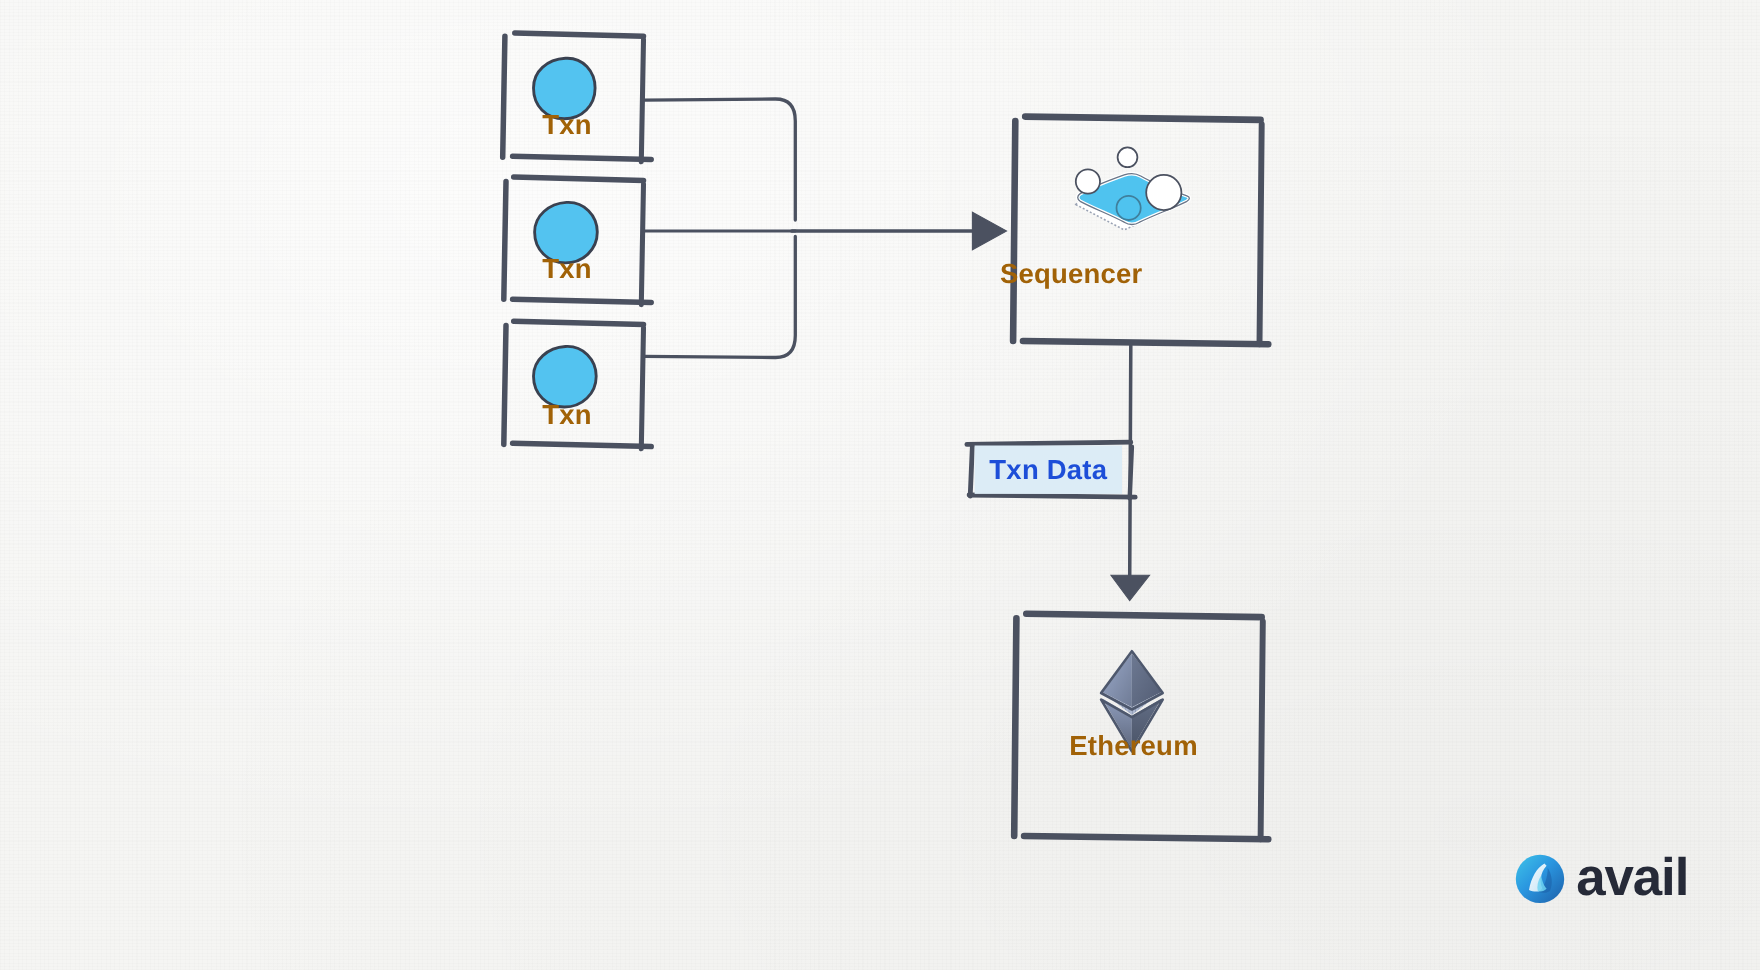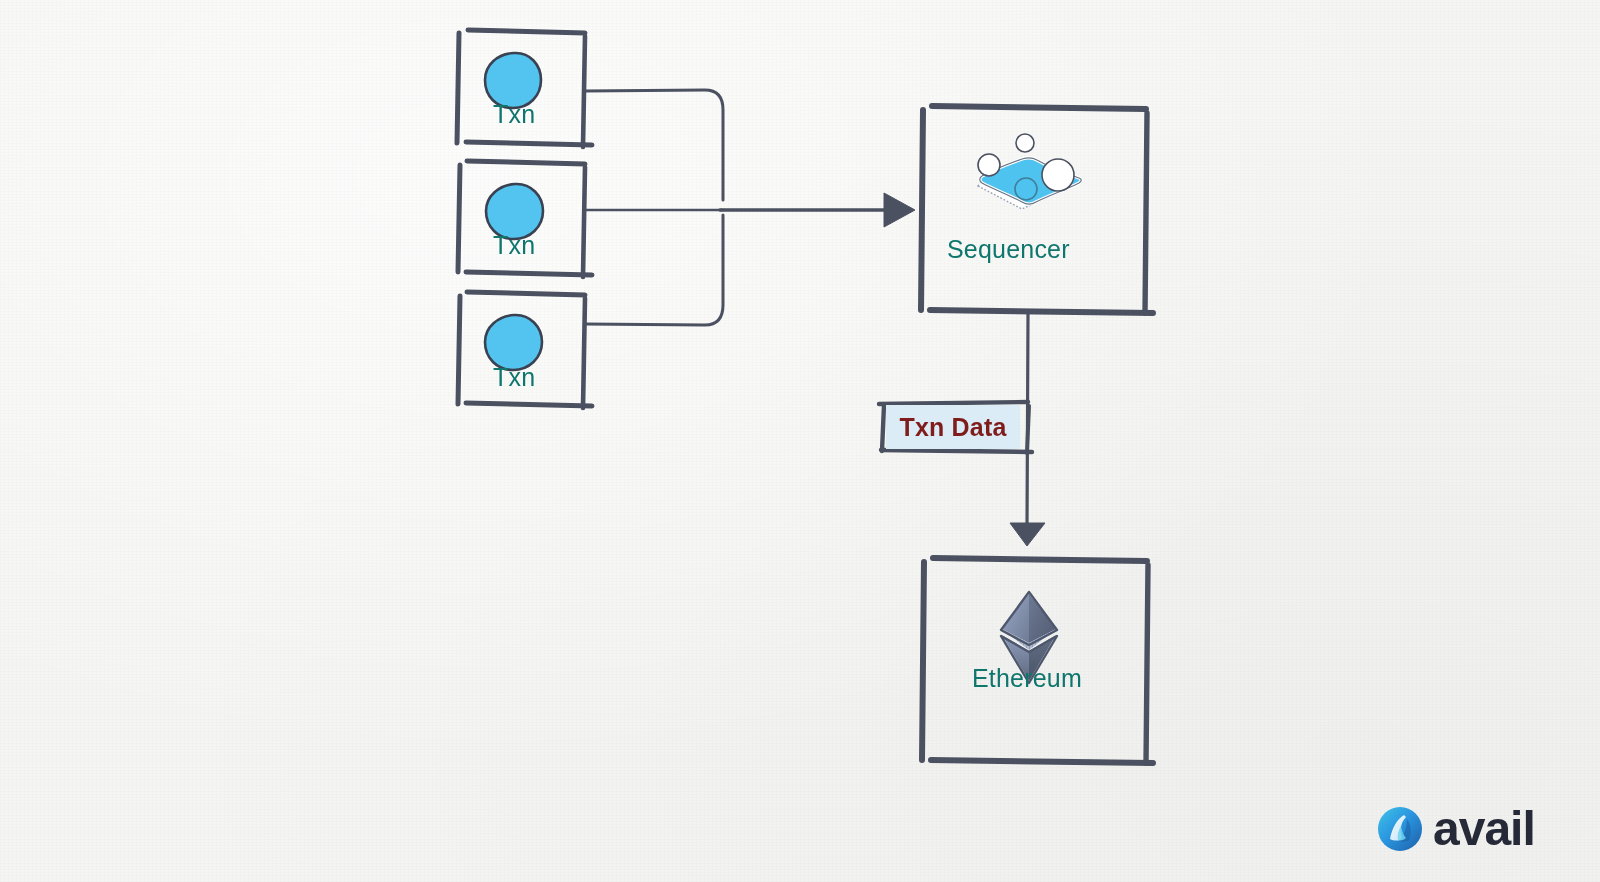--- a/index.html
+++ b/index.html
@@ -32,55 +32,54 @@
   }
   .svg-layer {
     position: absolute;
     left: 0;
     top: 0;
     width: 1600px;
     height: 882px;
   }
   .node-label {
     position: absolute;
-    color: #0f766e;
-    font-weight: 400;
+    color: #a16207;
+    font-weight: 700;
     letter-spacing: 0.2px;
     white-space: nowrap;
     user-select: none;
   }
   .txn-label {
     font-size: 25px;
   }
   .big-label {
     font-size: 25px;
   }
   #txn-data-label {
     position: absolute;
     left: 886px;
     top: 405px;
     width: 134px;
     height: 44px;
     display: flex;
     align-items: center;
     justify-content: center;
     background: #dcecf6;
-    color: #7f1d1d;
+    color: #1d4ed8;
     font-size: 25px;
     font-weight: 700;
     letter-spacing: 0.2px;
   }
   #avail-logo {
     position: absolute;
     left: 1377px;
     top: 775px;
     display: flex;
     align-items: center;
     gap: 10px;
-    margin-top: 30px;
   }
   #avail-wordmark {
     font-size: 48px;
     font-weight: 700;
     color: #262a38;
     letter-spacing: -1px;
     line-height: 1;
   }
 </style>
 </head>
@@ -226,21 +225,21 @@
       <path d="M879 404 L1028 402" stroke-width="4.4"></path>
       <path d="M1029 406 L1027 453" stroke-width="4"></path>
       <path d="M881 450 L1032 452" stroke-width="4.4"></path>
     </g>
   </svg>
 
   <div class="node-label txn-label" style="left:493px; top:100px;">Txn</div>
   <div class="node-label txn-label" style="left:493px; top:231px;">Txn</div>
   <div class="node-label txn-label" style="left:493px; top:363px;">Txn</div>
 
-  <div class="node-label big-label" style="left:947px; top:235px;">Sequencer</div>
+  <div class="node-label big-label" style="left:909px; top:235px;">Sequencer</div>
 
   <div class="node-label big-label" style="left:972px; top:664px;">Ethereum</div>
 
   <div id="txn-data-label">Txn Data</div>
 
   <div id="avail-logo">
     <svg width="46" height="46" viewBox="0 0 46 46">
       <circle cx="23" cy="23" r="22" fill="url(#availMarkGrad)"></circle>
       <path d="M27 9 C20 13 15 22 13 33 C17 35 22 35 26 33 C22 28 23 17 29 11 Z" fill="url(#availSwoosh)" opacity="0.95"></path>
       <path d="M30 13 C34 19 35 27 32 34 C29 36 25 36 22 35 C27 30 30 22 30 13 Z" fill="#1b5ea6" opacity="0.55"></path>

